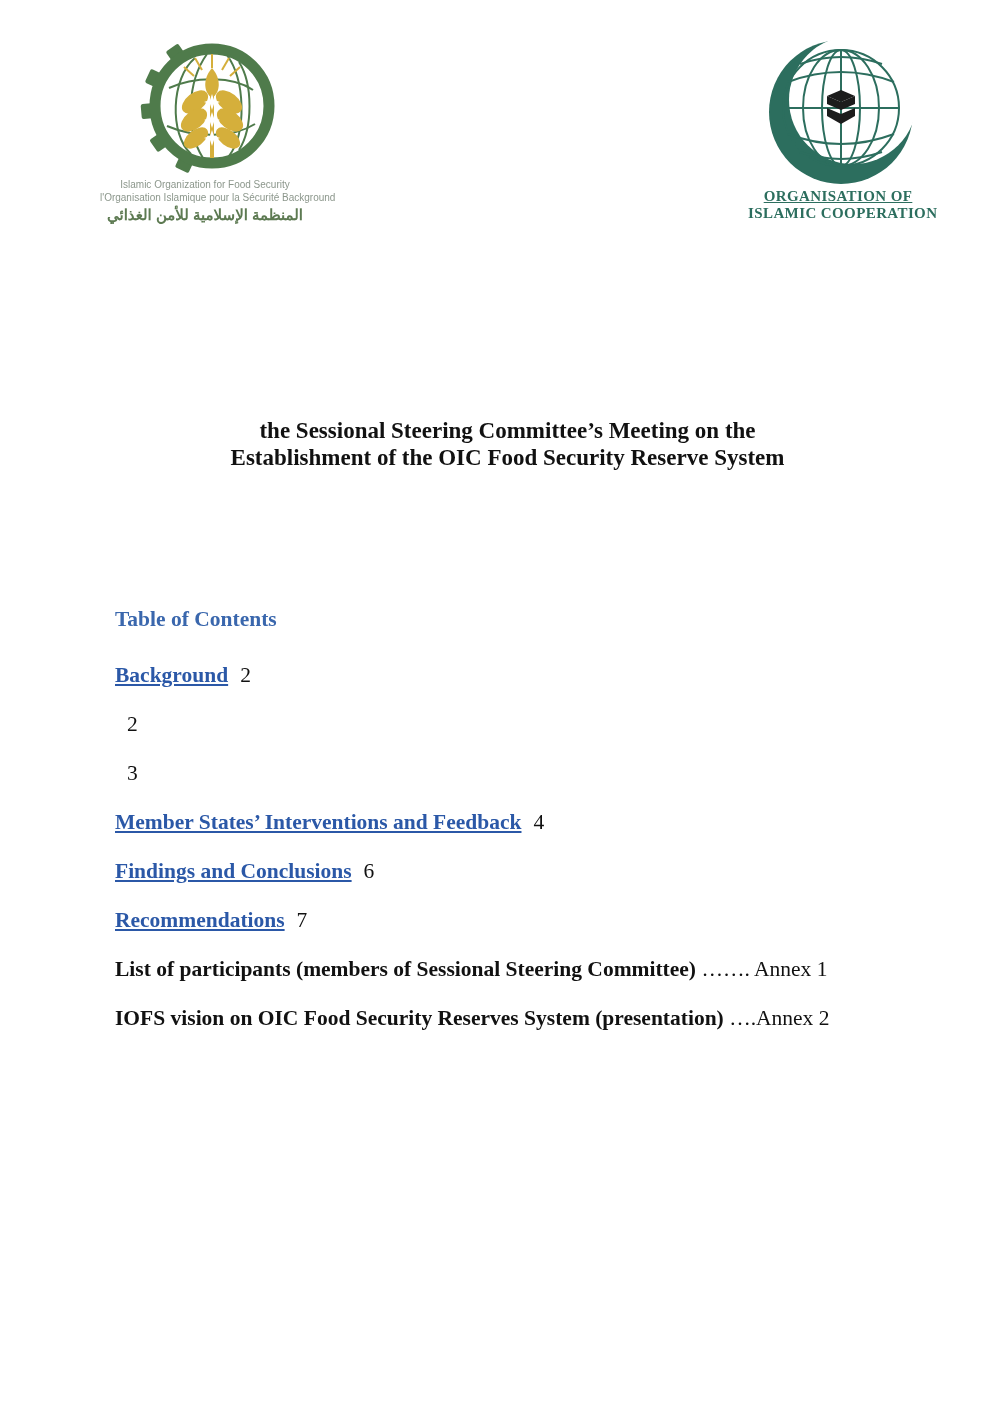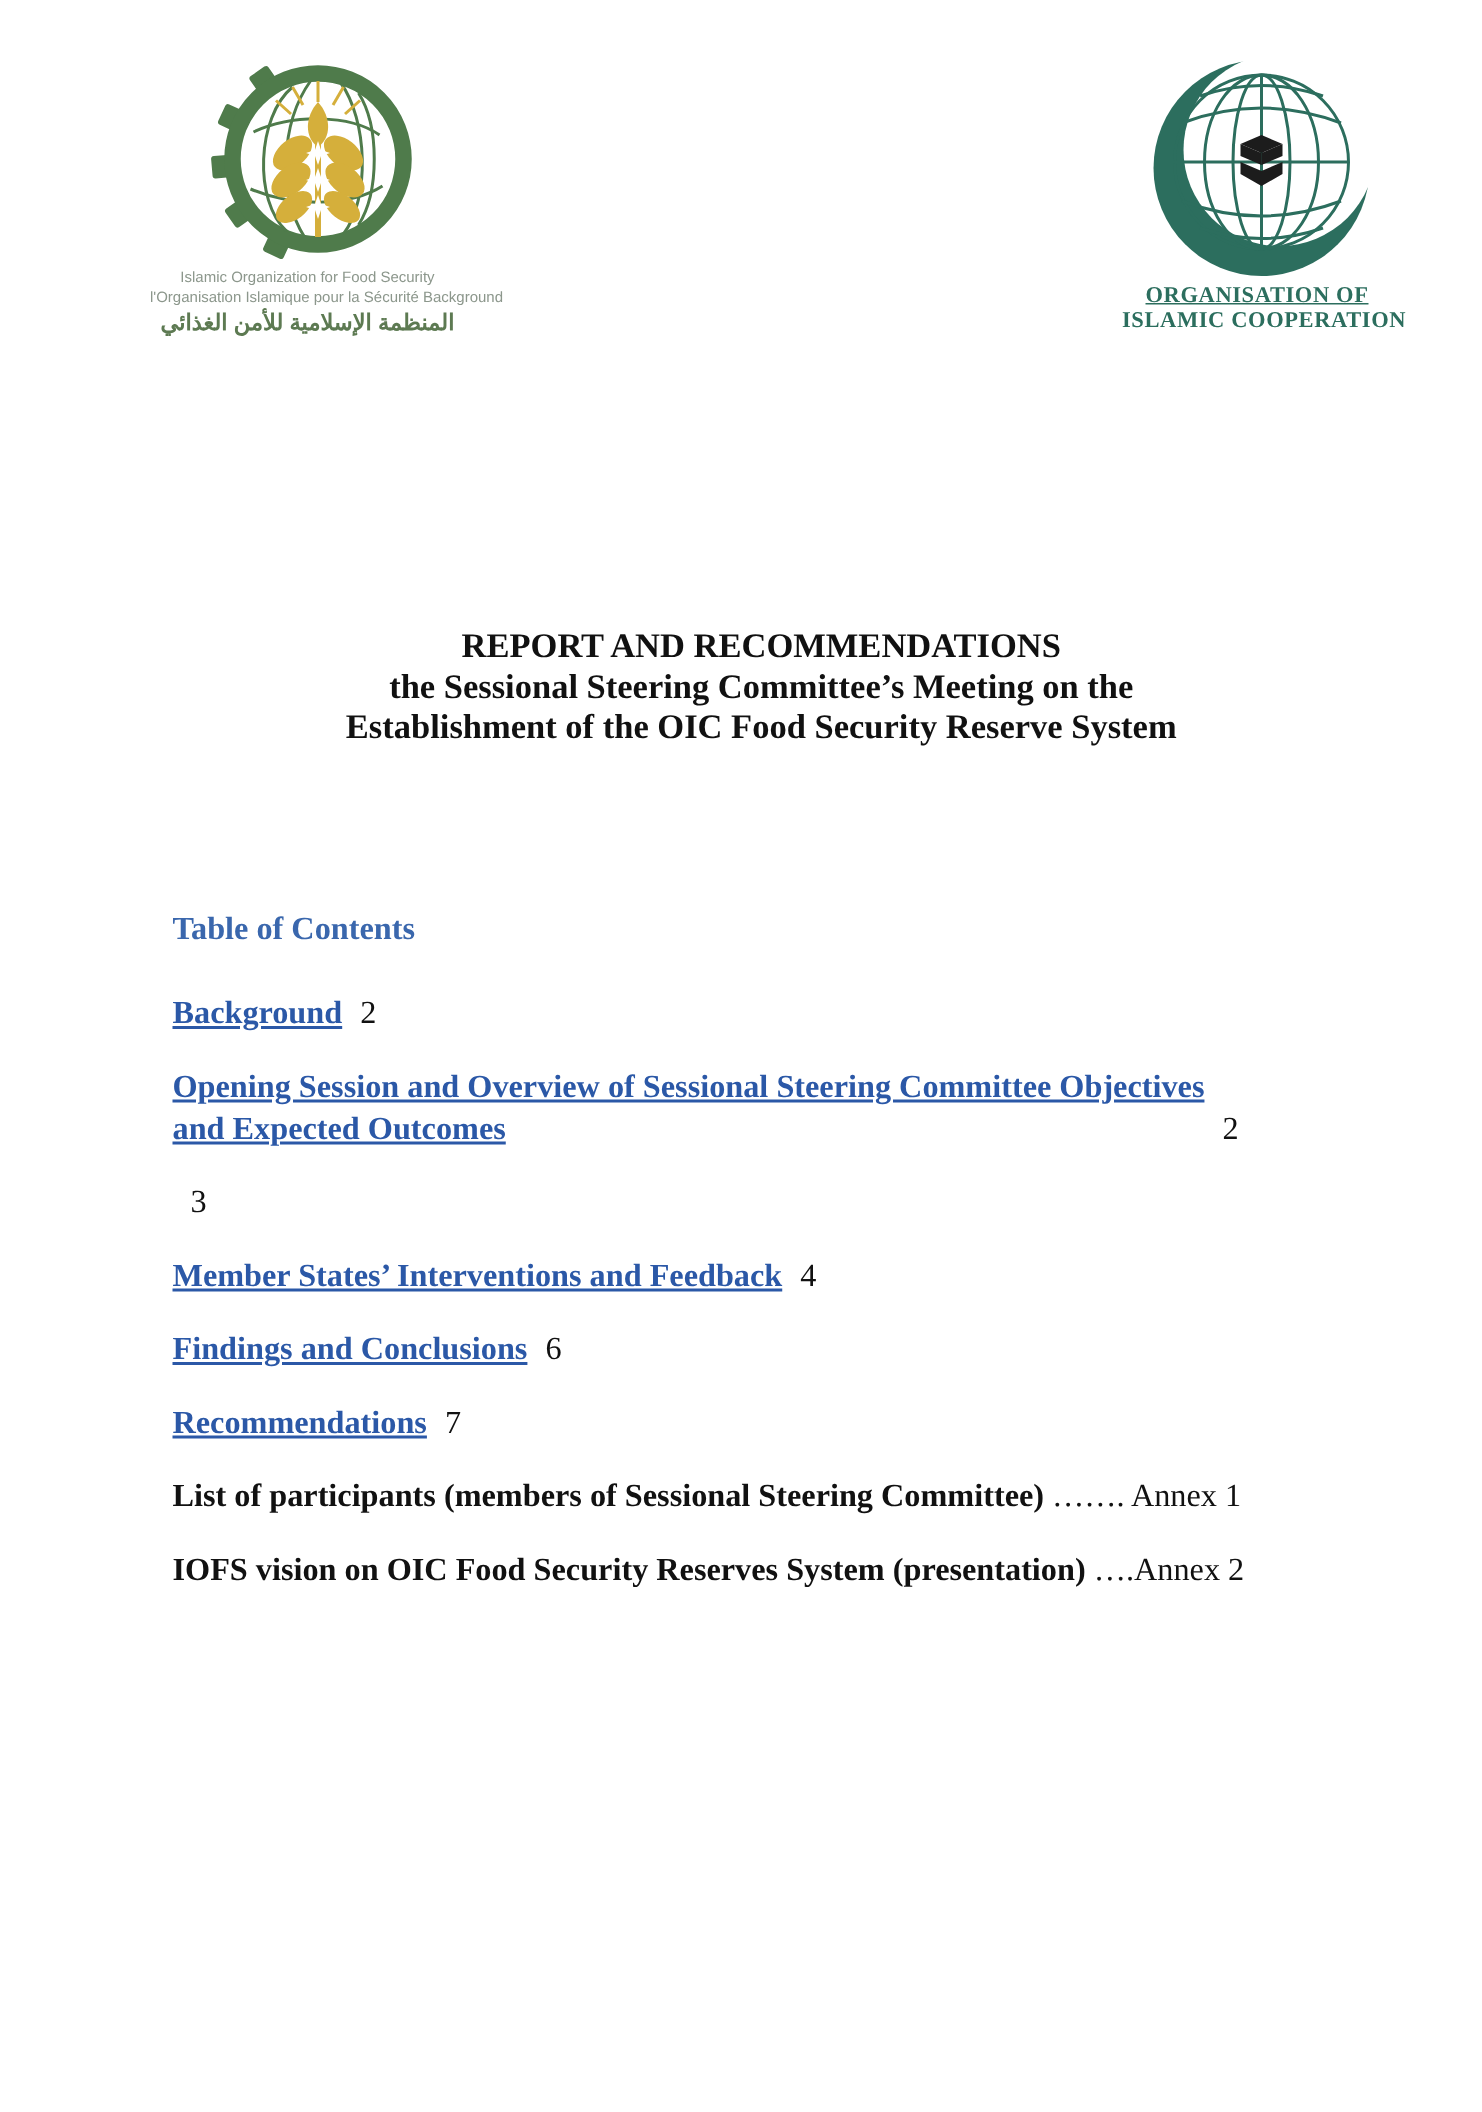--- a/index.html
+++ b/index.html
@@ -194,36 +194,33 @@
         <polygon points="72,62 86,68 86,76 72,70" fill="#1c1c1c"></polygon>
         <polygon points="100,62 86,68 86,76 100,70" fill="#1c1c1c"></polygon>
         <polygon points="72,74 86,80 100,74 100,82 86,90 72,82" fill="#1c1c1c"></polygon>
       </g>
     </svg>
     <div class="oic-caption underlined">ORGANISATION OF</div>
     <div class="oic-caption">ISLAMIC COOPERATION</div>
   </div>
 
   <div class="title-block">
-    <div class="title-line">REPORT AND RECOMMENDATIONS</div>
     <div class="title-line">the Sessional Steering Committee’s Meeting on the</div>
     <div class="title-line">Establishment of the OIC Food Security Reserve System</div>
   </div>
 
   <div class="toc">
     <div class="toc-heading">Table of Contents</div>
 
     <div class="toc-row">
       <a class="toc-link">Background</a>
       <span class="toc-page">2</span>
     </div>
 
     <div class="toc-row">
-      <a class="toc-link">Opening Session and Overview of Sessional Steering Committee Objectives
-and Expected Outcomes</a>
       <span class="toc-page">2</span>
     </div>
 
     <div class="toc-row">
       <span class="toc-page">3</span>
     </div>
 
     <div class="toc-row">
       <a class="toc-link">Member States’ Interventions and Feedback</a>
       <span class="toc-page">4</span>

